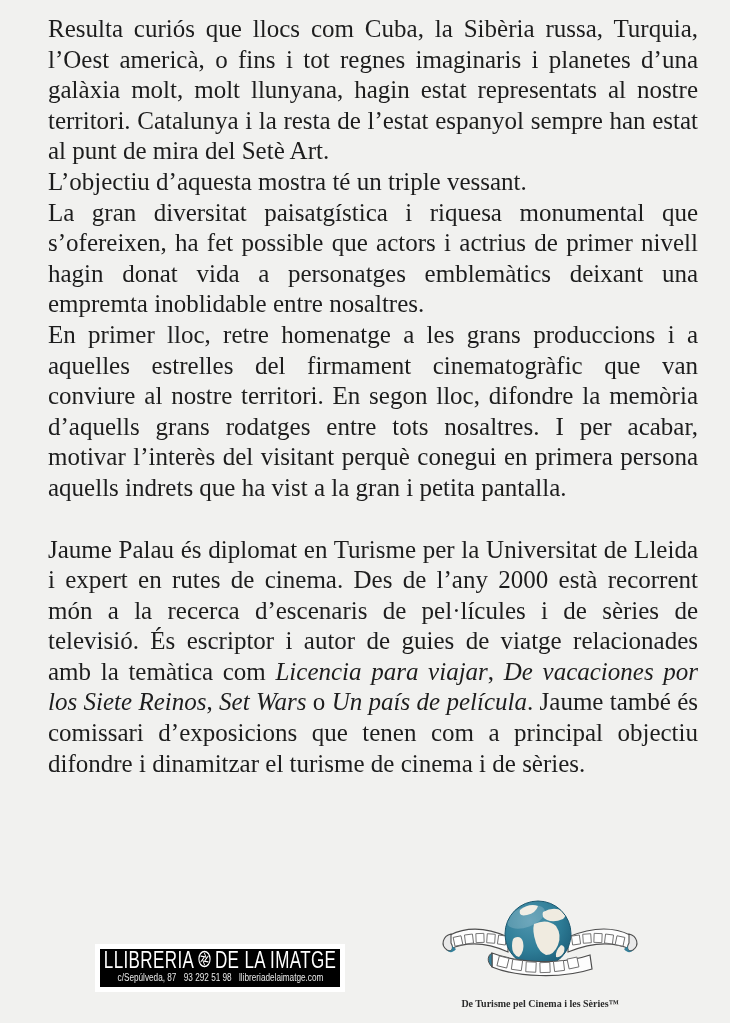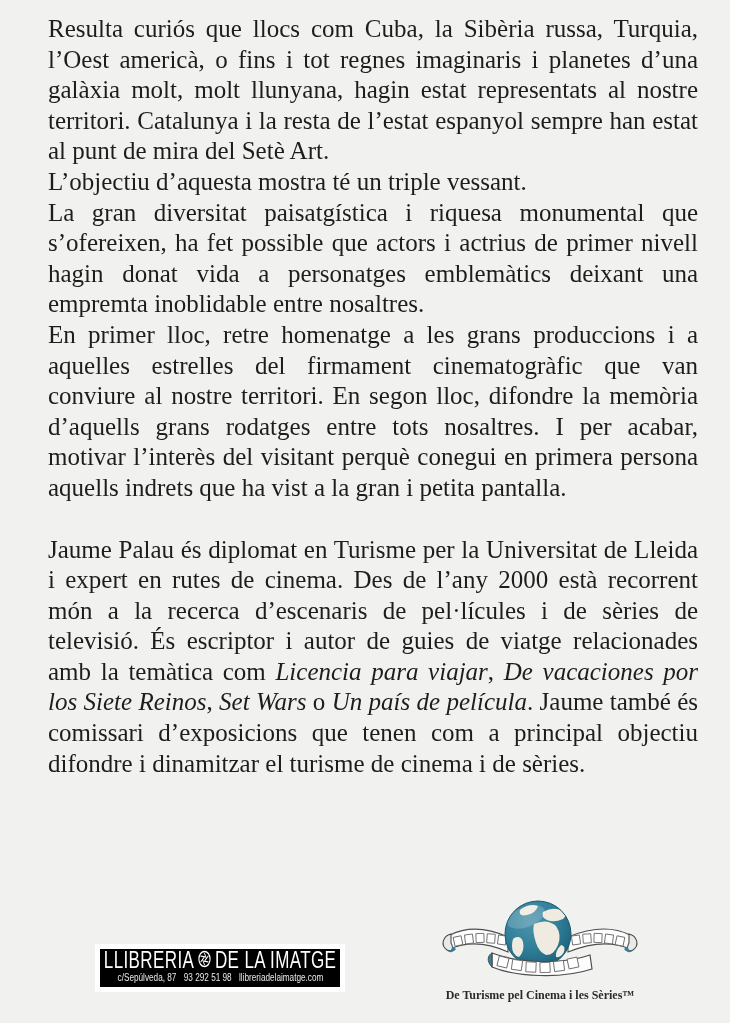--- a/index.html
+++ b/index.html
@@ -88,23 +88,23 @@
   
   .brand-logo {
     position: absolute;
     left: 440px; top: 893px;
     width: 200px;
     text-align: center;
   }
   .brand-tagline {
     font-family: "Liberation Serif", serif;
     font-weight: bold;
-    font-size: 12px;
+    font-size: 10px;
     line-height: 12px;
-    margin-top: 4px;
+    margin-top: 13px;
     color: #2b2b2b;
     white-space: nowrap;
   }
 </style>
 </head>
 <body>
 
 <main class="page">
 
 

